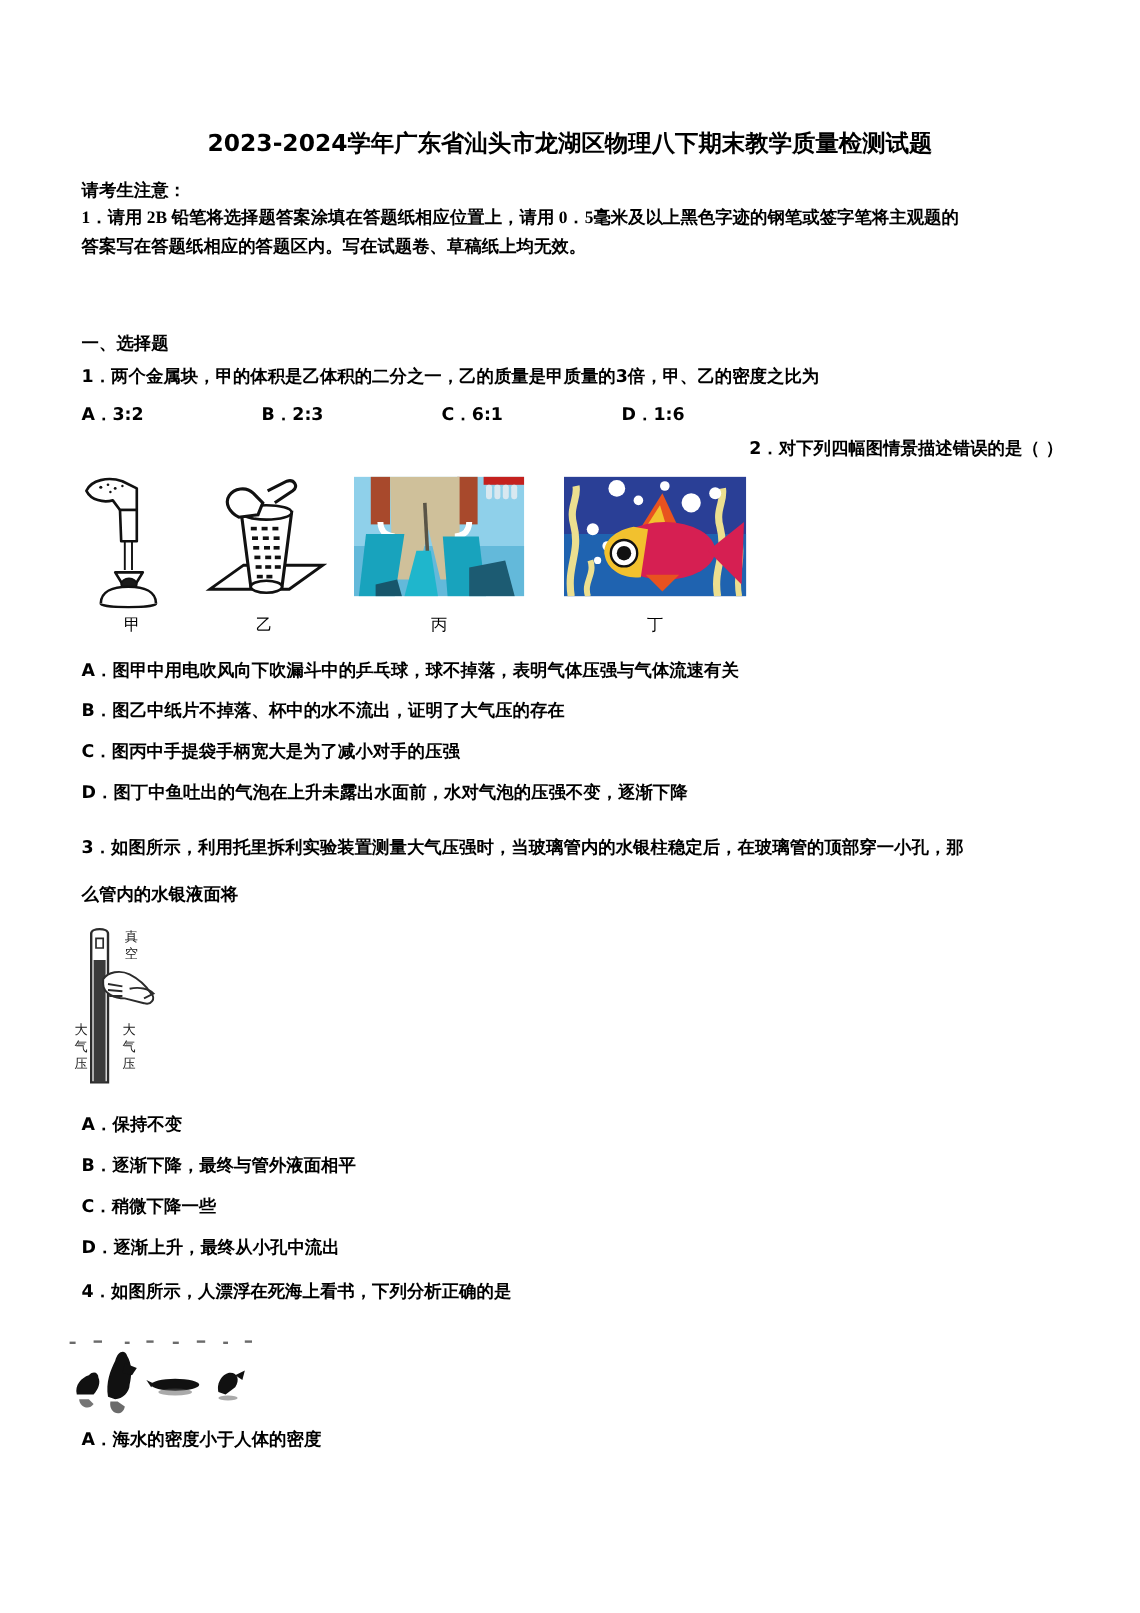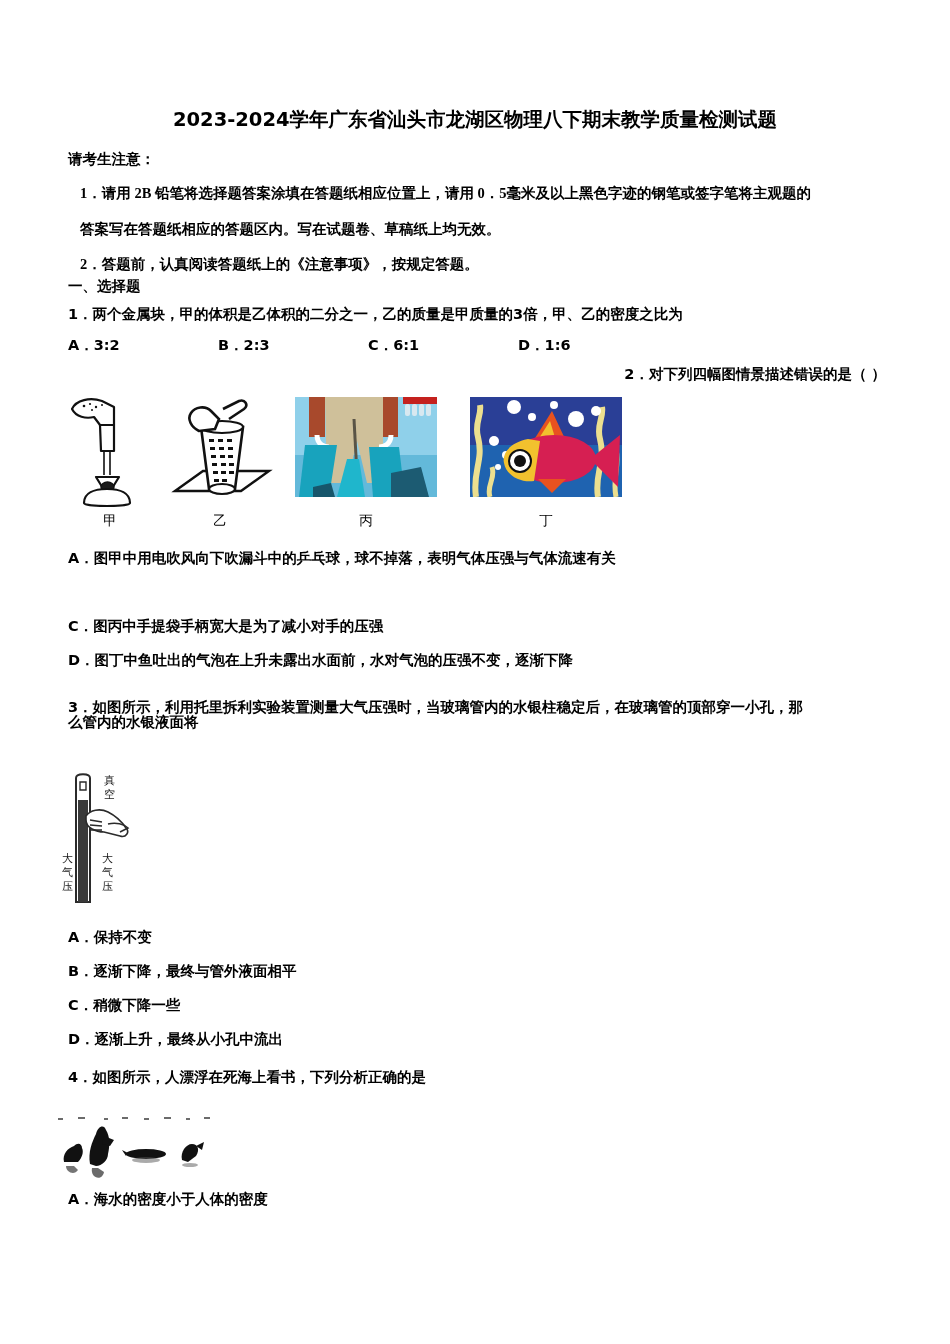--- a/index.html
+++ b/index.html
@@ -46,21 +46,21 @@
   .notice-head {
     font-size: 14.5px;
     font-weight: bold;
     line-height: 1.55;
     margin: 0 0 1px 0;
   }
   .notice-line {
     font-size: 14.5px;
     font-weight: bold;
     line-height: 1.62;
-    margin: 12px;
+    margin: 0;
     text-indent: 0;
   }
   .notice-line.wrap {
     text-indent: 0;
   }
 
   
   .section-heading {
     position: absolute;
     left: 68px;
@@ -158,21 +158,20 @@
 <body>
 
 <div class="page">
 
   <div class="doc-title">2023-2024学年广东省汕头市龙湖区物理八下期末教学质量检测试题</div>
 
   <div class="notice-block">
     <p class="notice-head">请考生注意：</p>
     <p class="notice-line">1．请用 2B 铅笔将选择题答案涂填在答题纸相应位置上，请用 0．5毫米及以上黑色字迹的钢笔或签字笔将主观题的</p>
     <p class="notice-line wrap">答案写在答题纸相应的答题区内。写在试题卷、草稿纸上均无效。</p>
-    <p class="notice-line">2．答题前，认真阅读答题纸上的《注意事项》，按规定答题。</p>
   </div>
 
   <div class="section-heading">一、选择题</div>
 
   <div class="q-stem" style="top:302px;">
     <span>1．</span><span>两个金属块，甲的体积是乙体积的二分之一，乙的质量是甲质量的3倍，甲、乙的密度之比为</span>
   </div>
 
   <div class="opt-row" style="top:336px; height:22px;">
     <span class="opt" style="left:0px;"><span>A．</span><span>3:2</span></span>
@@ -319,29 +318,30 @@
     </div>
 
     <div class="fig-label" style="left:30px; top:117px;">甲</div>
     <div class="fig-label" style="left:140px; top:117px;">乙</div>
     <div class="fig-label" style="left:286px; top:117px;">丙</div>
     <div class="fig-label" style="left:466px; top:117px;">丁</div>
   </div>
 
   <div class="opt-stack" style="top:549px; height:120px;">
     <span class="opt-line" style="top:0px;"><span>A．</span><span>图甲中用电吹风向下吹漏斗中的乒乓球，球不掉落，表明气体压强与气体流速有关</span></span>
+    <span class="opt-line" style="top:34px;"><span>B．</span><span>图乙中纸片不掉落、杯中的水不流出，证明了大气压的存在</span></span>
     <span class="opt-line" style="top:68px;"><span>C．</span><span>图丙中手提袋手柄宽大是为了减小对手的压强</span></span>
     <span class="opt-line" style="top:102px;"><span>D．</span><span>图丁中鱼吐出的气泡在上升未露出水面前，水对气泡的压强不变，逐渐下降</span></span>
   </div>
 
   <div class="q-stem" style="top:700px; line-height:1.0;">
     <div style="white-space:nowrap;">
       <span>3．</span><span>如图所示，利用托里拆利实验装置测量大气压强时，当玻璃管内的水银柱稳定后，在玻璃管的顶部穿一小孔，那</span>
     </div>
-    <div style="margin-top:0;">
+    <div style="margin-top:24px;">
       <span>么管内的水银液面将</span>
     </div>
   </div>
 
   <div class="torricelli">
     <svg width="130" height="140" viewBox="0 0 130 140">
 
       <g stroke="#2b2b2b" fill="none" stroke-width="2">
         <path d="M16 8 C16 3 30 3 30 8 L30 132 L16 132 Z" fill="#ffffff"></path>
       </g>

